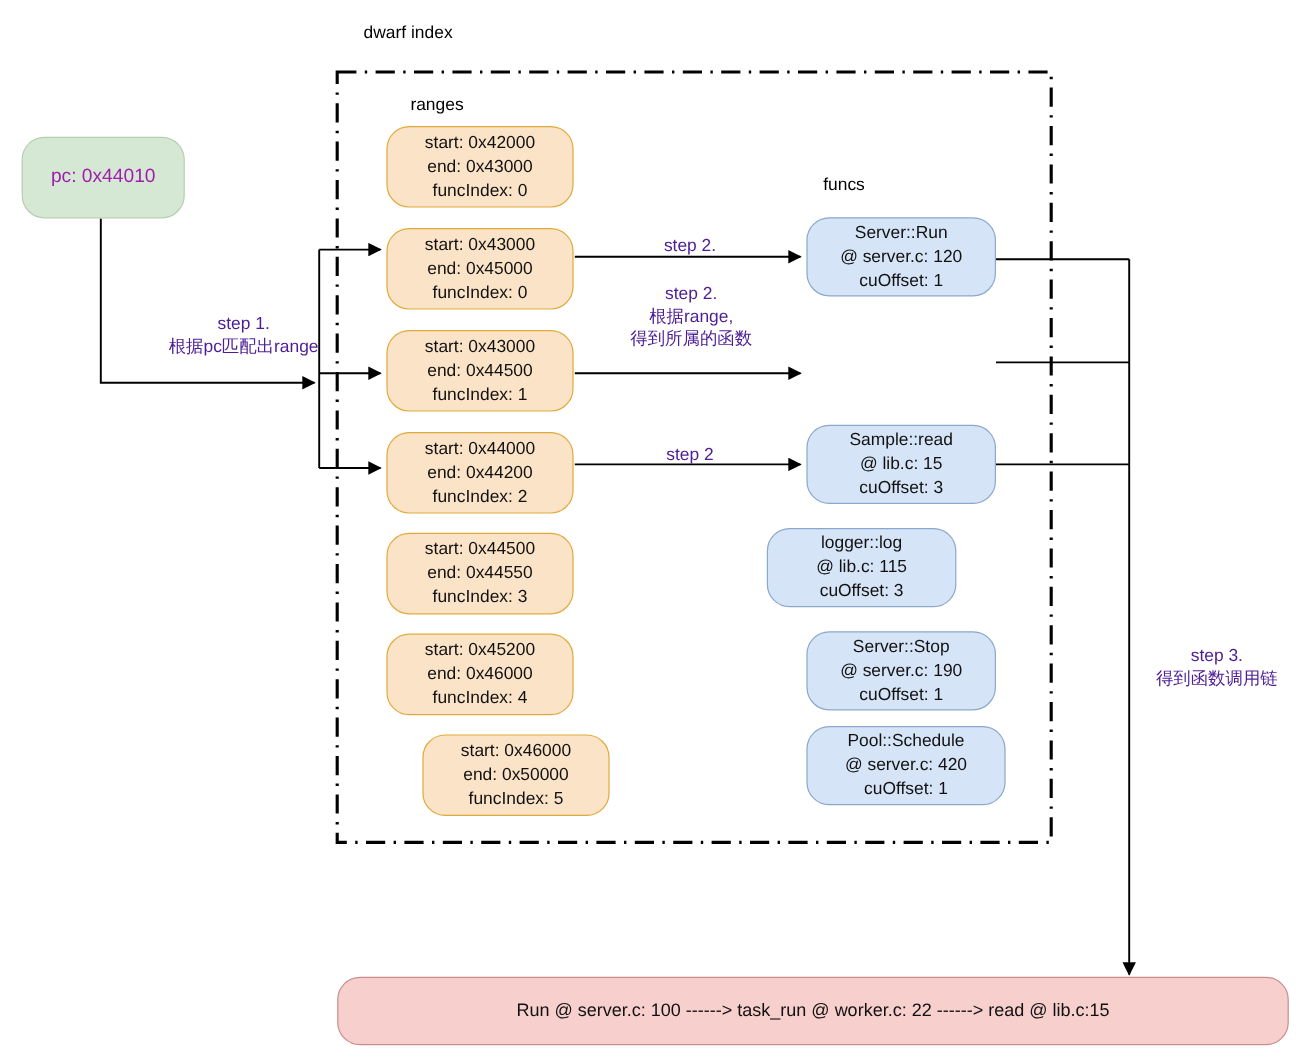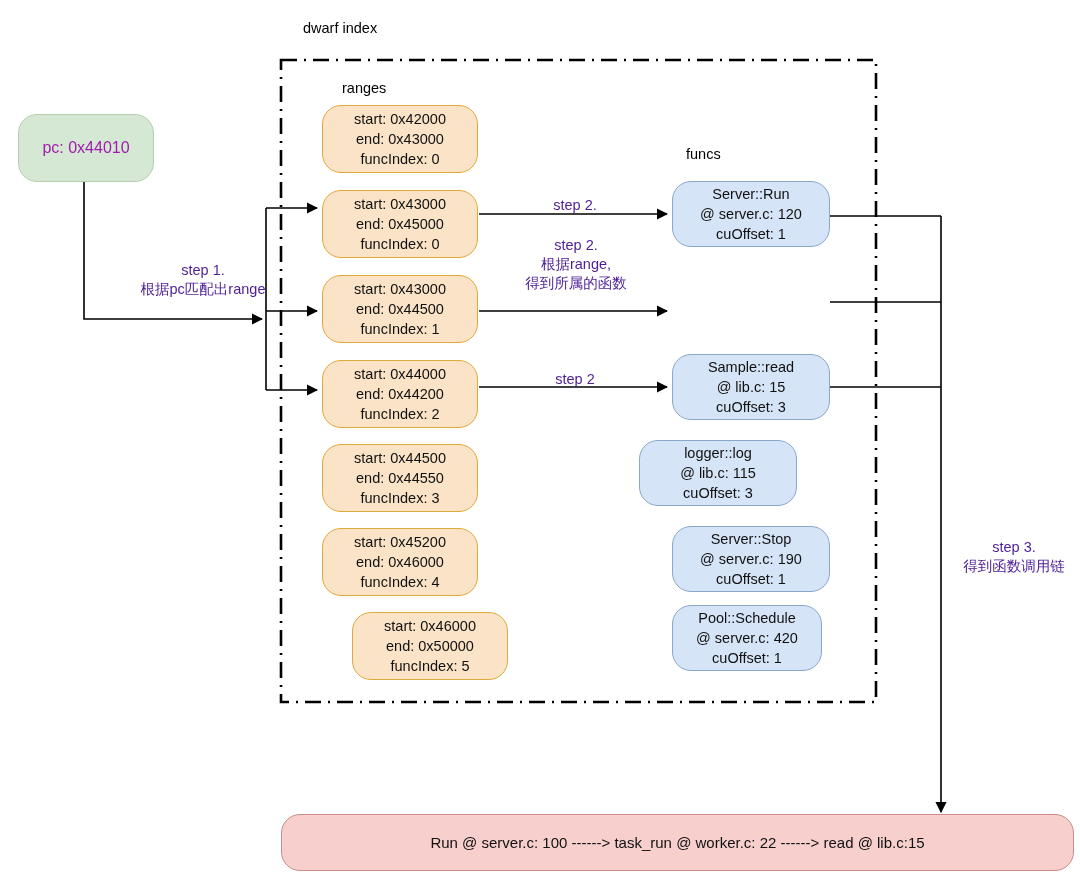--- a/index.html
+++ b/index.html
@@ -202,21 +202,21 @@
     <div class="row">@ lib.c: 115</div>
     <div class="row">cuOffset: 3</div>
   </div>
 
   <div class="box func-box" style="left:672px; top:526px; width:158px; height:66px;">
     <div class="row">Server::Stop</div>
     <div class="row">@ server.c: 190</div>
     <div class="row">cuOffset: 1</div>
   </div>
 
-  <div class="box func-box" style="left:672px; top:605px; width:150px; height:66px;">
+  <div class="box func-box" style="left:672px; top:605px; width:166px; height:66px;">
     <div class="row">Pool::Schedule</div>
     <div class="row">@ server.c: 420</div>
     <div class="row">cuOffset: 1</div>
   </div>
 
   <div class="box result-box" style="left:281px; top:814px; width:793px; height:57px;">
     <div class="row">Run @ server.c: 100 ------&gt; task_run @ worker.c: 22 ------&gt; read @ lib.c:15</div>
   </div>
 
 </div>

